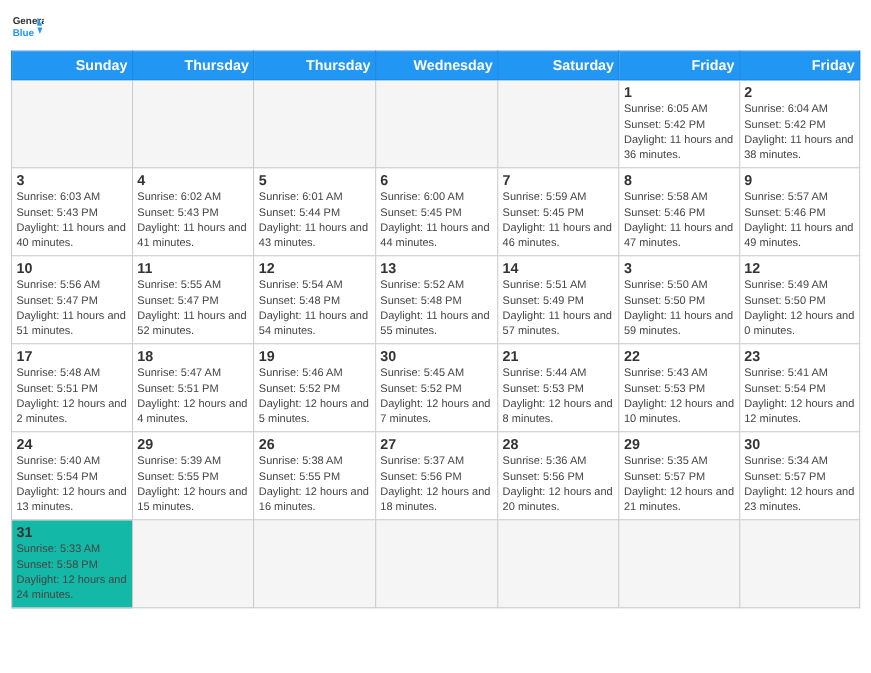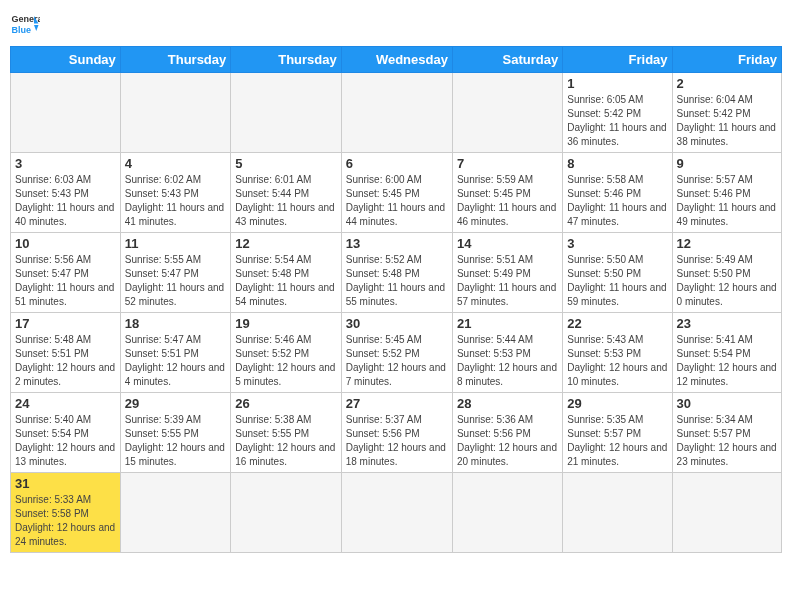--- a/index.html
+++ b/index.html
@@ -70,21 +70,21 @@
       color: #333;
       display: block;
       margin-bottom: 2px;
     }
     .day-info {
       font-size: 10px;
       color: #444;
       line-height: 1.4;
     }
     .last-row td {
-      background: #fde047;
+      background: #14b8a6;
     }
   </style>
 </head>
 <body>
 
 <div class="header">
   <div class="logo">
     <svg class="logo-icon" viewBox="0 0 40 40">
       <text x="2" y="16" font-size="12" font-weight="bold" fill="#333" font-family="Arial">General</text>
       <text x="2" y="30" font-size="12" font-weight="bold" fill="#2196F3" font-family="Arial">Blue</text>

